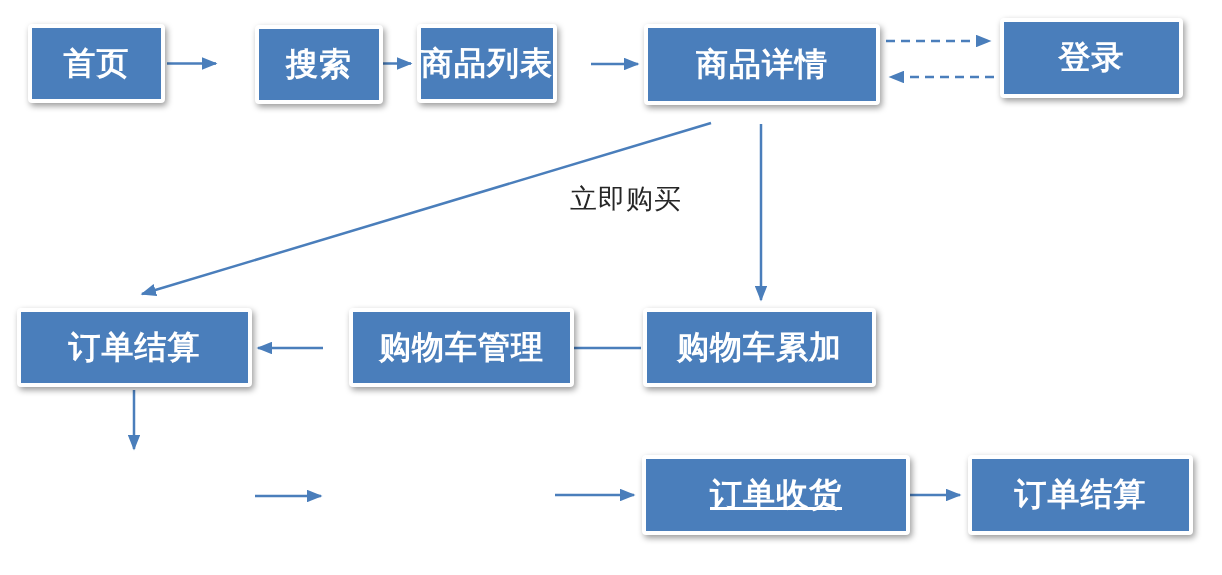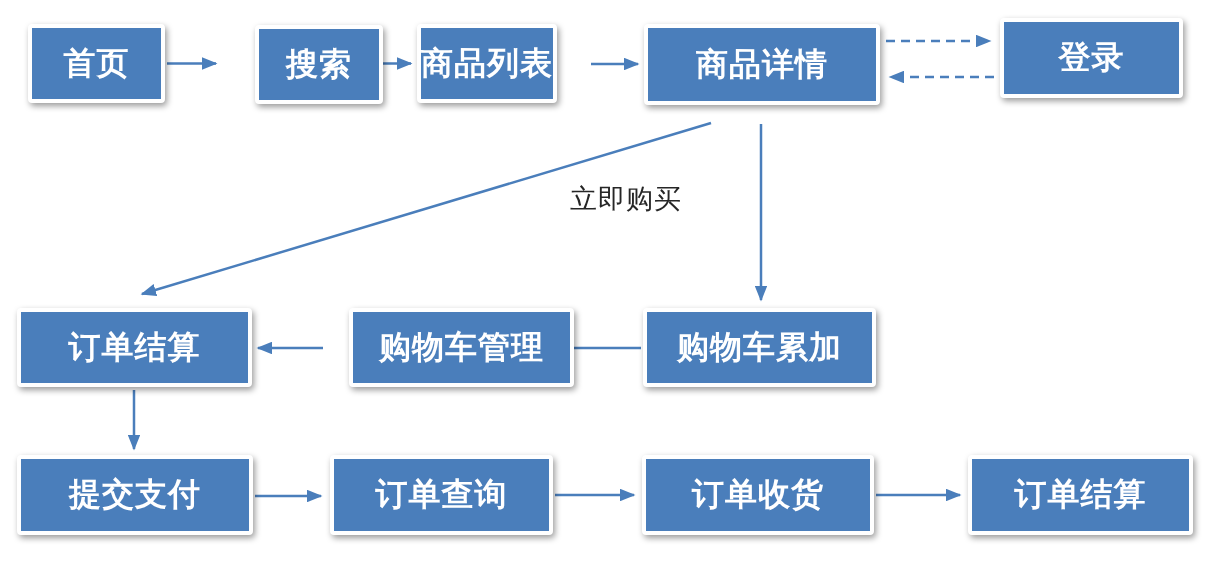--- a/index.html
+++ b/index.html
@@ -83,20 +83,18 @@
   <div class="node" style="left:28px;  top:24px;  width:137px; height:79px;">首页</div>
   <div class="node" style="left:222px; top:25px;  width:128px; height:79px;margin-left:33px;">搜索</div>
   <div class="node" style="left:417px; top:24px;  width:140px; height:79px;">商品列表</div>
   <div class="node" style="left:644px; top:24px;  width:236px; height:81px;text-align:center;">商品详情</div>
   <div class="node" style="left:1000px;top:18px;  width:183px; height:80px;">登录</div>
 
   <div class="node" style="left:17px;  top:308px; width:235px; height:79px;text-align:center;">订单结算</div>
   <div class="node" style="left:325px; top:308px; width:225px; height:79px;margin-left:24px;">购物车管理</div>
   <div class="node" style="left:643px; top:308px; width:233px; height:79px;">购物车累加</div>
 
-  <div class="node" style="left:17px;  top:455px; width:236px; height:80px;">提交支付</div>
-  <div class="node" style="left:330px; top:455px; width:223px; height:80px;">订单查询</div>
-  <div class="node" style="left:642px; top:455px; width:232px; height:80px;">订单收货</div>
+  <div class="node" style="left:642px; top:455px; width:268px; height:80px;text-decoration:underline;">订单收货</div>
   <div class="node" style="left:968px; top:455px; width:225px; height:80px;">订单结算</div>
 
   <div class="edge-label" style="left:570px; top:181px;font-family:Liberation Mono, monospace;">立即购买</div>
 
 </div>
 
 </body></html>

